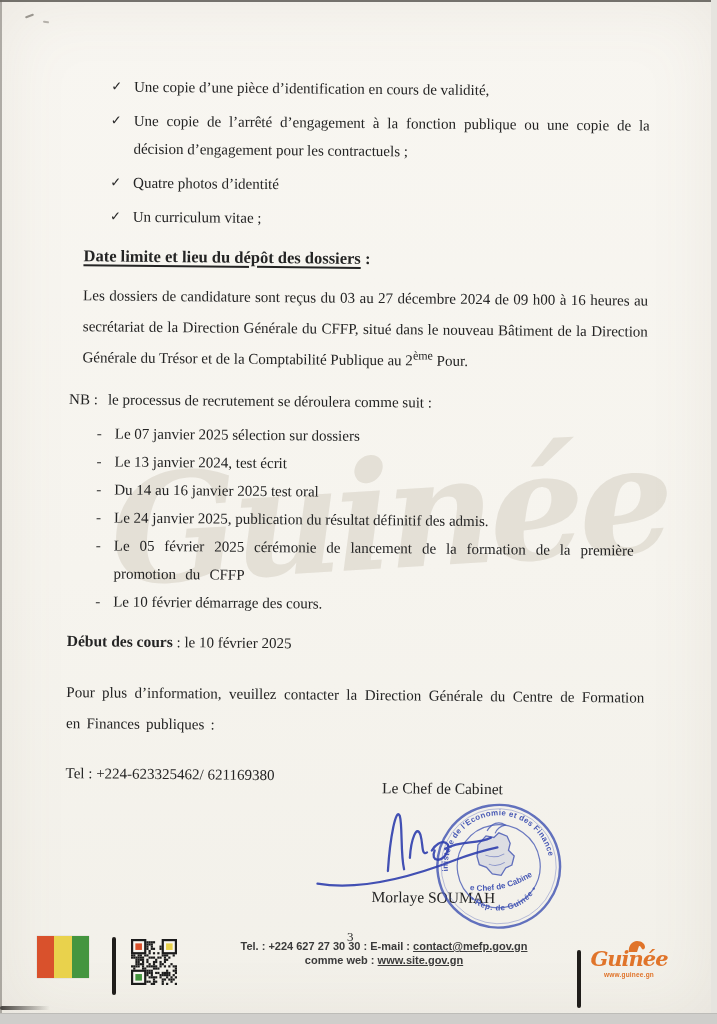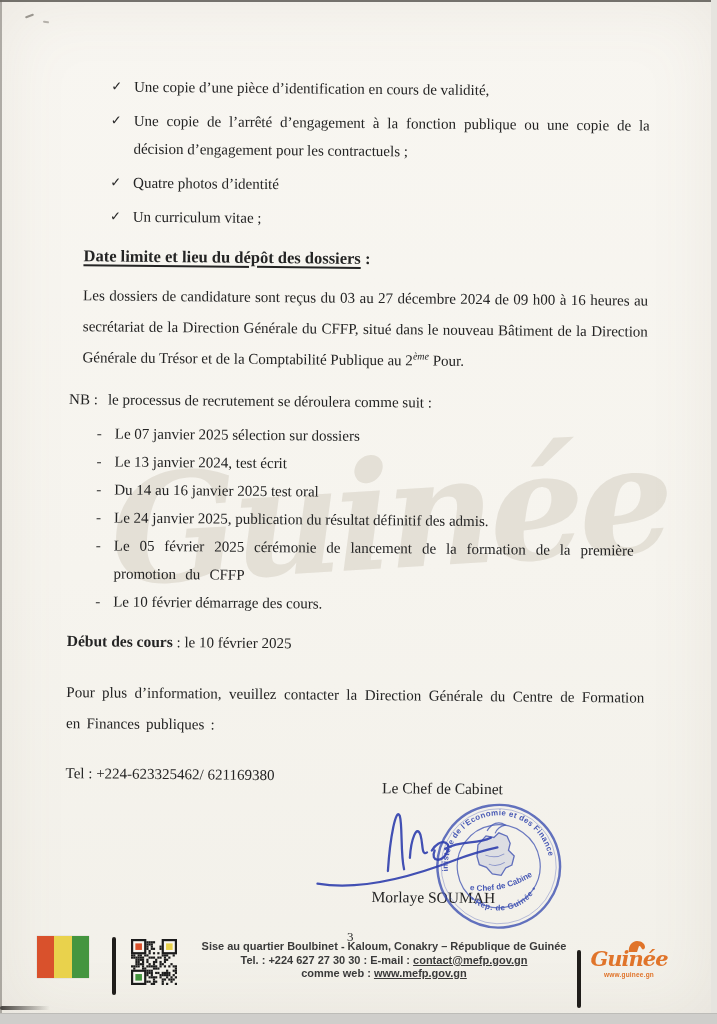--- a/index.html
+++ b/index.html
@@ -32,21 +32,21 @@
   .content{position:absolute;left:86px;top:72px;width:565px;font-size:15px;line-height:28px;z-index:2;}
 
   ul.checklist{list-style:none;margin:0;padding:0;}
   ul.checklist li{display:flex;align-items:flex-start;margin:0 0 6px 26px;text-align:justify;}
   ul.checklist li .chk{font-family:"DejaVu Sans", sans-serif;font-size:13px;margin-right:12px;line-height:28px;color:#2a2a2a;}
   ul.checklist li .txt{flex:1;}
 
   .heading{margin-top:12px;font-weight:bold;font-size:16.5px;}
   .heading .h-underline{text-decoration:underline;text-decoration-thickness:1.5px;text-underline-offset:3px;}
   .para{margin-top:10px;text-align:justify;line-height:31px;}
-  .para sup{font-size:10px;line-height:0;font-style:italic;}
+  .para sup{font-size:12px;line-height:0;}
 
   .nb-line{margin-top:12px;margin-left:-13px;}
   .nb-line .nb-label{margin-right:10px;}
 
   ul.schedule{list-style:none;margin:6px 0 0 0;padding:0;}
   ul.schedule li{display:flex;align-items:flex-start;margin-left:15px;line-height:28px;}
   ul.schedule li .dash{margin-right:13px;}
   ul.schedule li .txt{flex:1;}
   ul.schedule li.spread .txt{text-align:justify;word-spacing:5.5px;max-width:520px;}
 
@@ -336,23 +336,22 @@
         <rect x="4.380952380952381" y="4.380952380952381" width="6.571428571428572" height="6.571428571428572" fill="#d9512c"></rect>
         <rect x="30.66666666666667" y="0" width="15.333333333333336" height="15.333333333333336" fill="#1c1c1c"></rect>
         <rect x="32.85714285714286" y="2.1904761904761907" width="10.952380952380953" height="10.952380952380953" fill="#f7f5f0"></rect>
         <rect x="35.04761904761905" y="4.380952380952381" width="6.571428571428572" height="6.571428571428572" fill="#e9d24c"></rect>
         <rect x="0" y="30.66666666666667" width="15.333333333333336" height="15.333333333333336" fill="#1c1c1c"></rect>
         <rect x="2.1904761904761907" y="32.85714285714286" width="10.952380952380953" height="10.952380952380953" fill="#f7f5f0"></rect>
         <rect x="4.380952380952381" y="35.04761904761905" width="6.571428571428572" height="6.571428571428572" fill="#44953f"></rect>
       </svg>
 
     <div class="footer-text">
-      <div>Sise au quartier Boulbinet - Kaloum, Conakry – République de Guinée</div>
       <div><span>Tel. : +224 627 27 30 30 : E-mail : </span><span class="u">contact@mefp.gov.gn</span></div>
-      <div><span>comme web : </span><span class="u">www.mefp.gov.gn</span></div>
+      <div><span>comme web : </span><span class="u">www.site.gov.gn</span></div>
     </div>
 
     <div class="fdiv d2"></div>
 
     <div class="gn-logo">
       <svg class="gn-eleph" viewBox="0 0 22 14">
         <path d="M4,13 C3,7 7,2 12,2 c5,0 8,3 8,6 c0,2 -2,3 -3,2 c-1,-1 -1,-3 -3,-3 l-2,6 z" fill="#e0742a"></path>
       </svg>
       <div class="gn-text">Guinée</div>
       <div class="gn-sub">www.guinee.gn</div>

